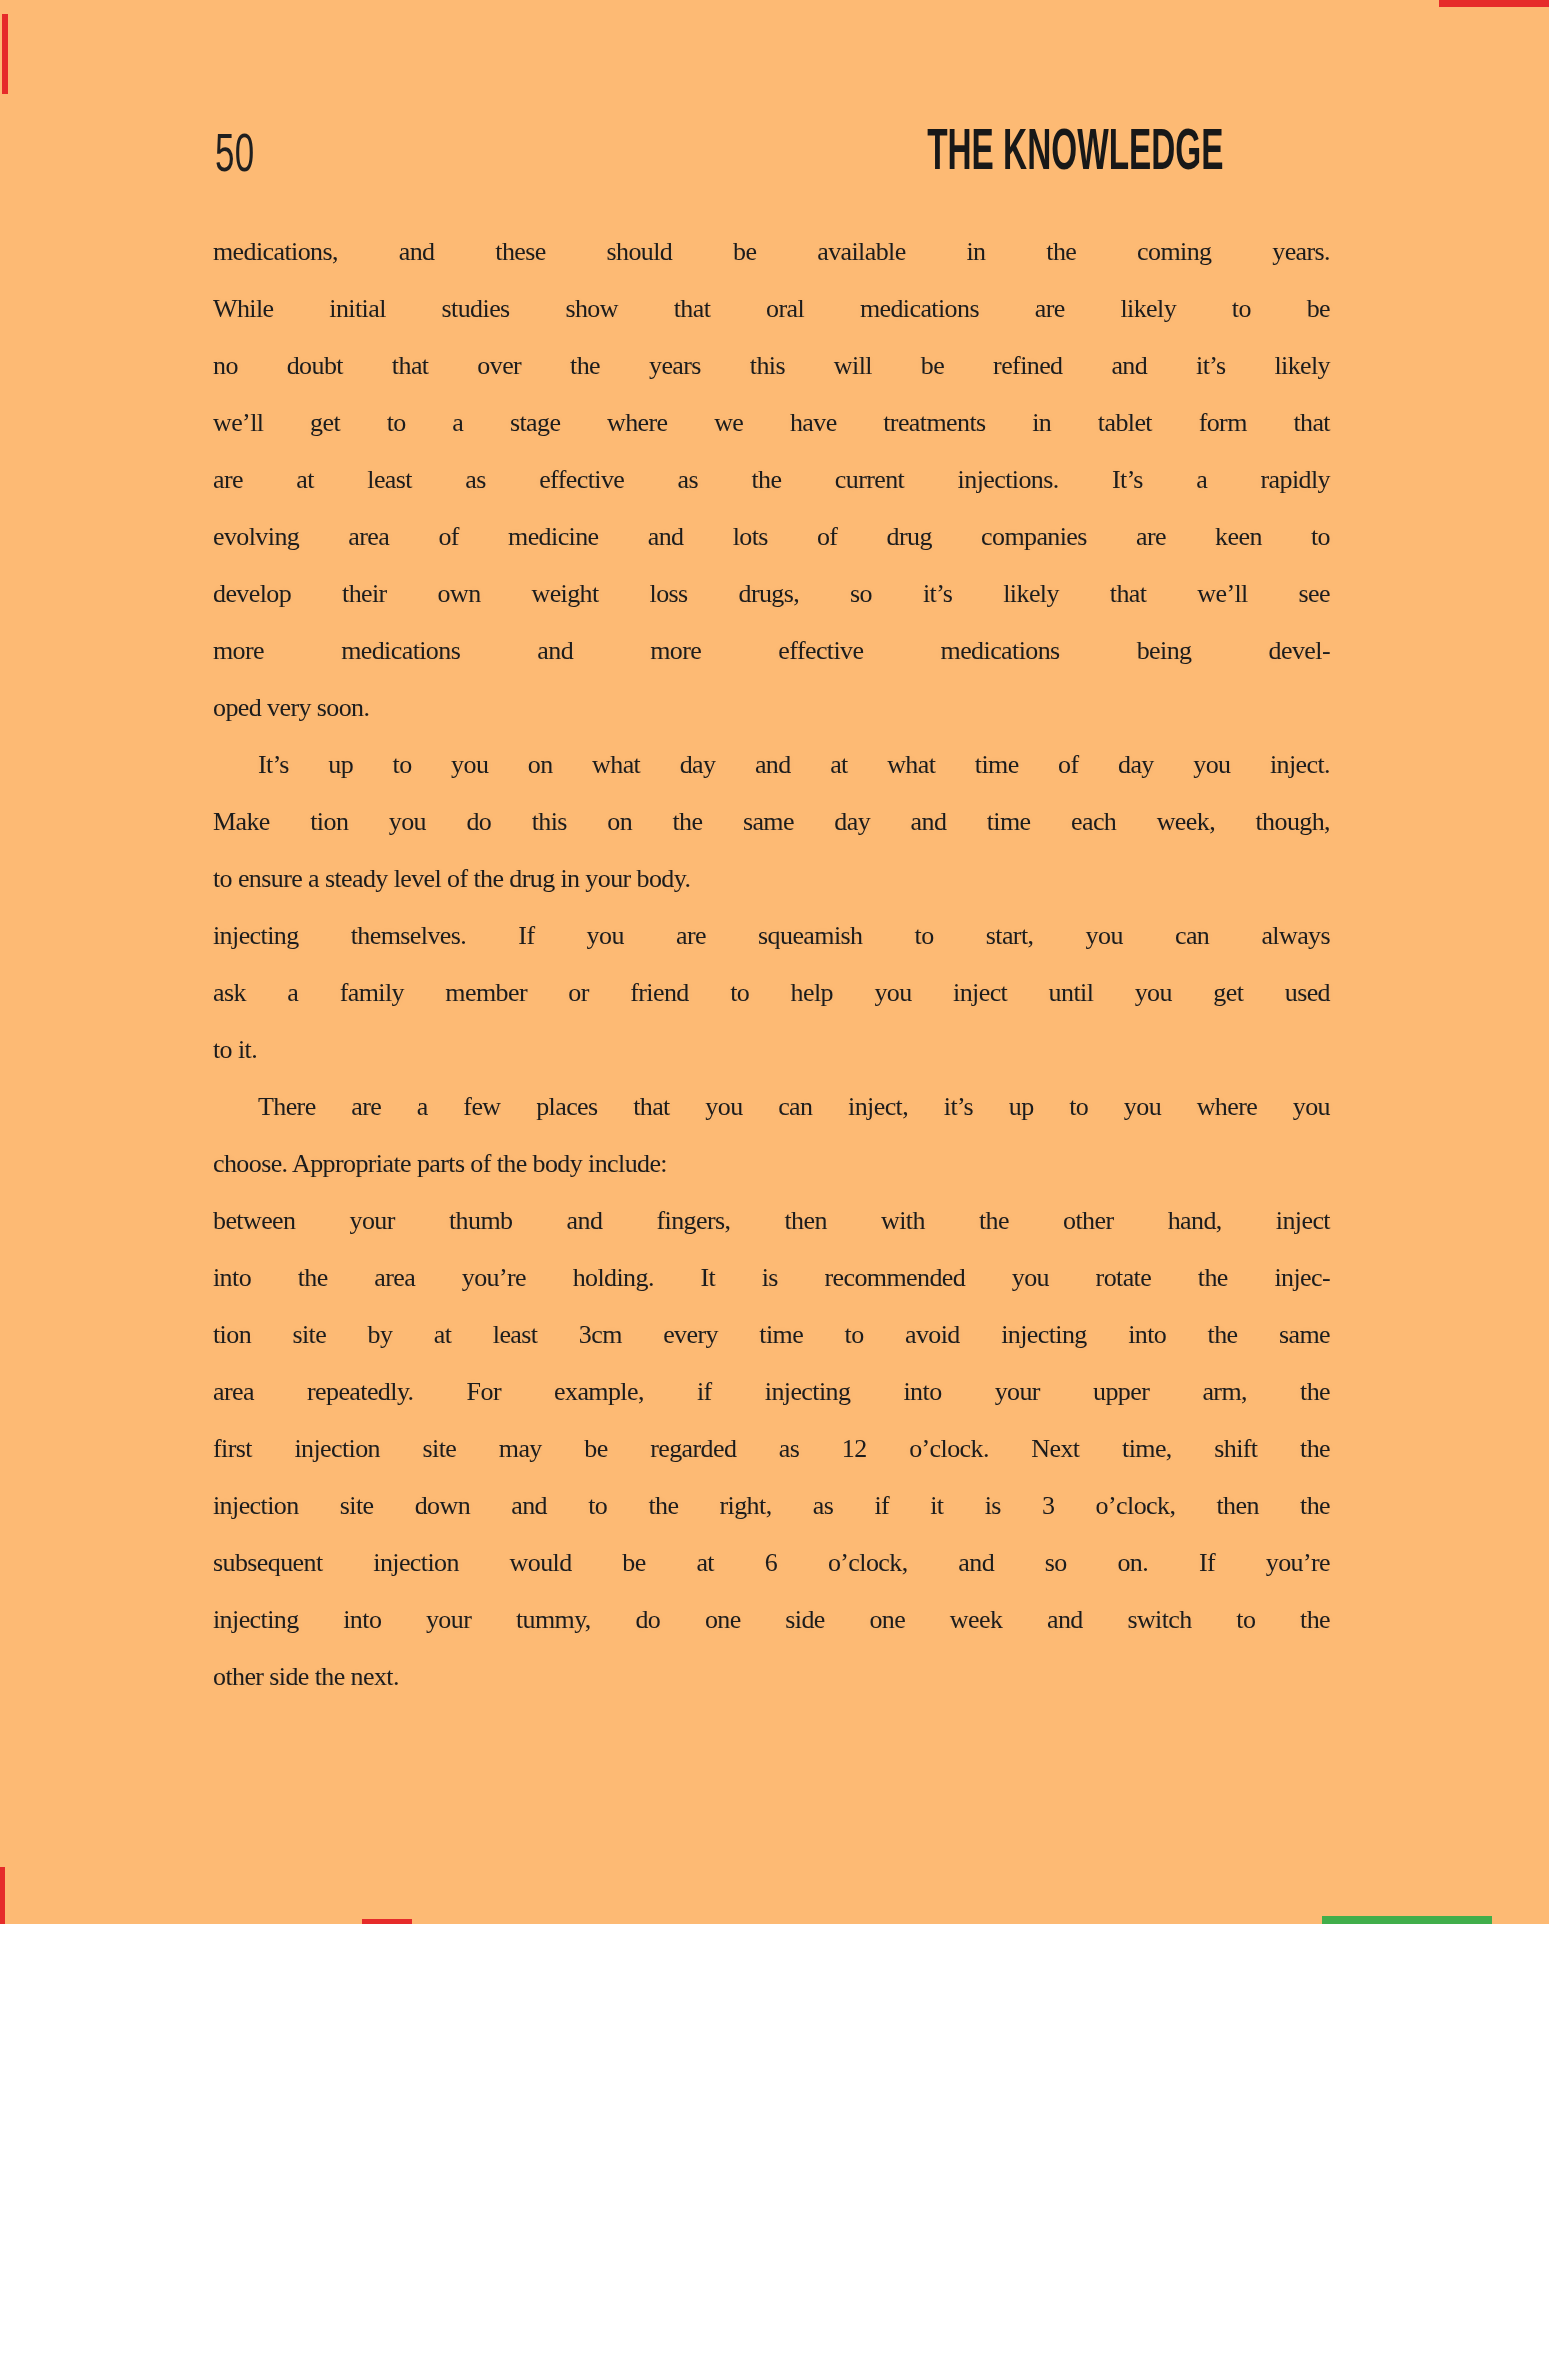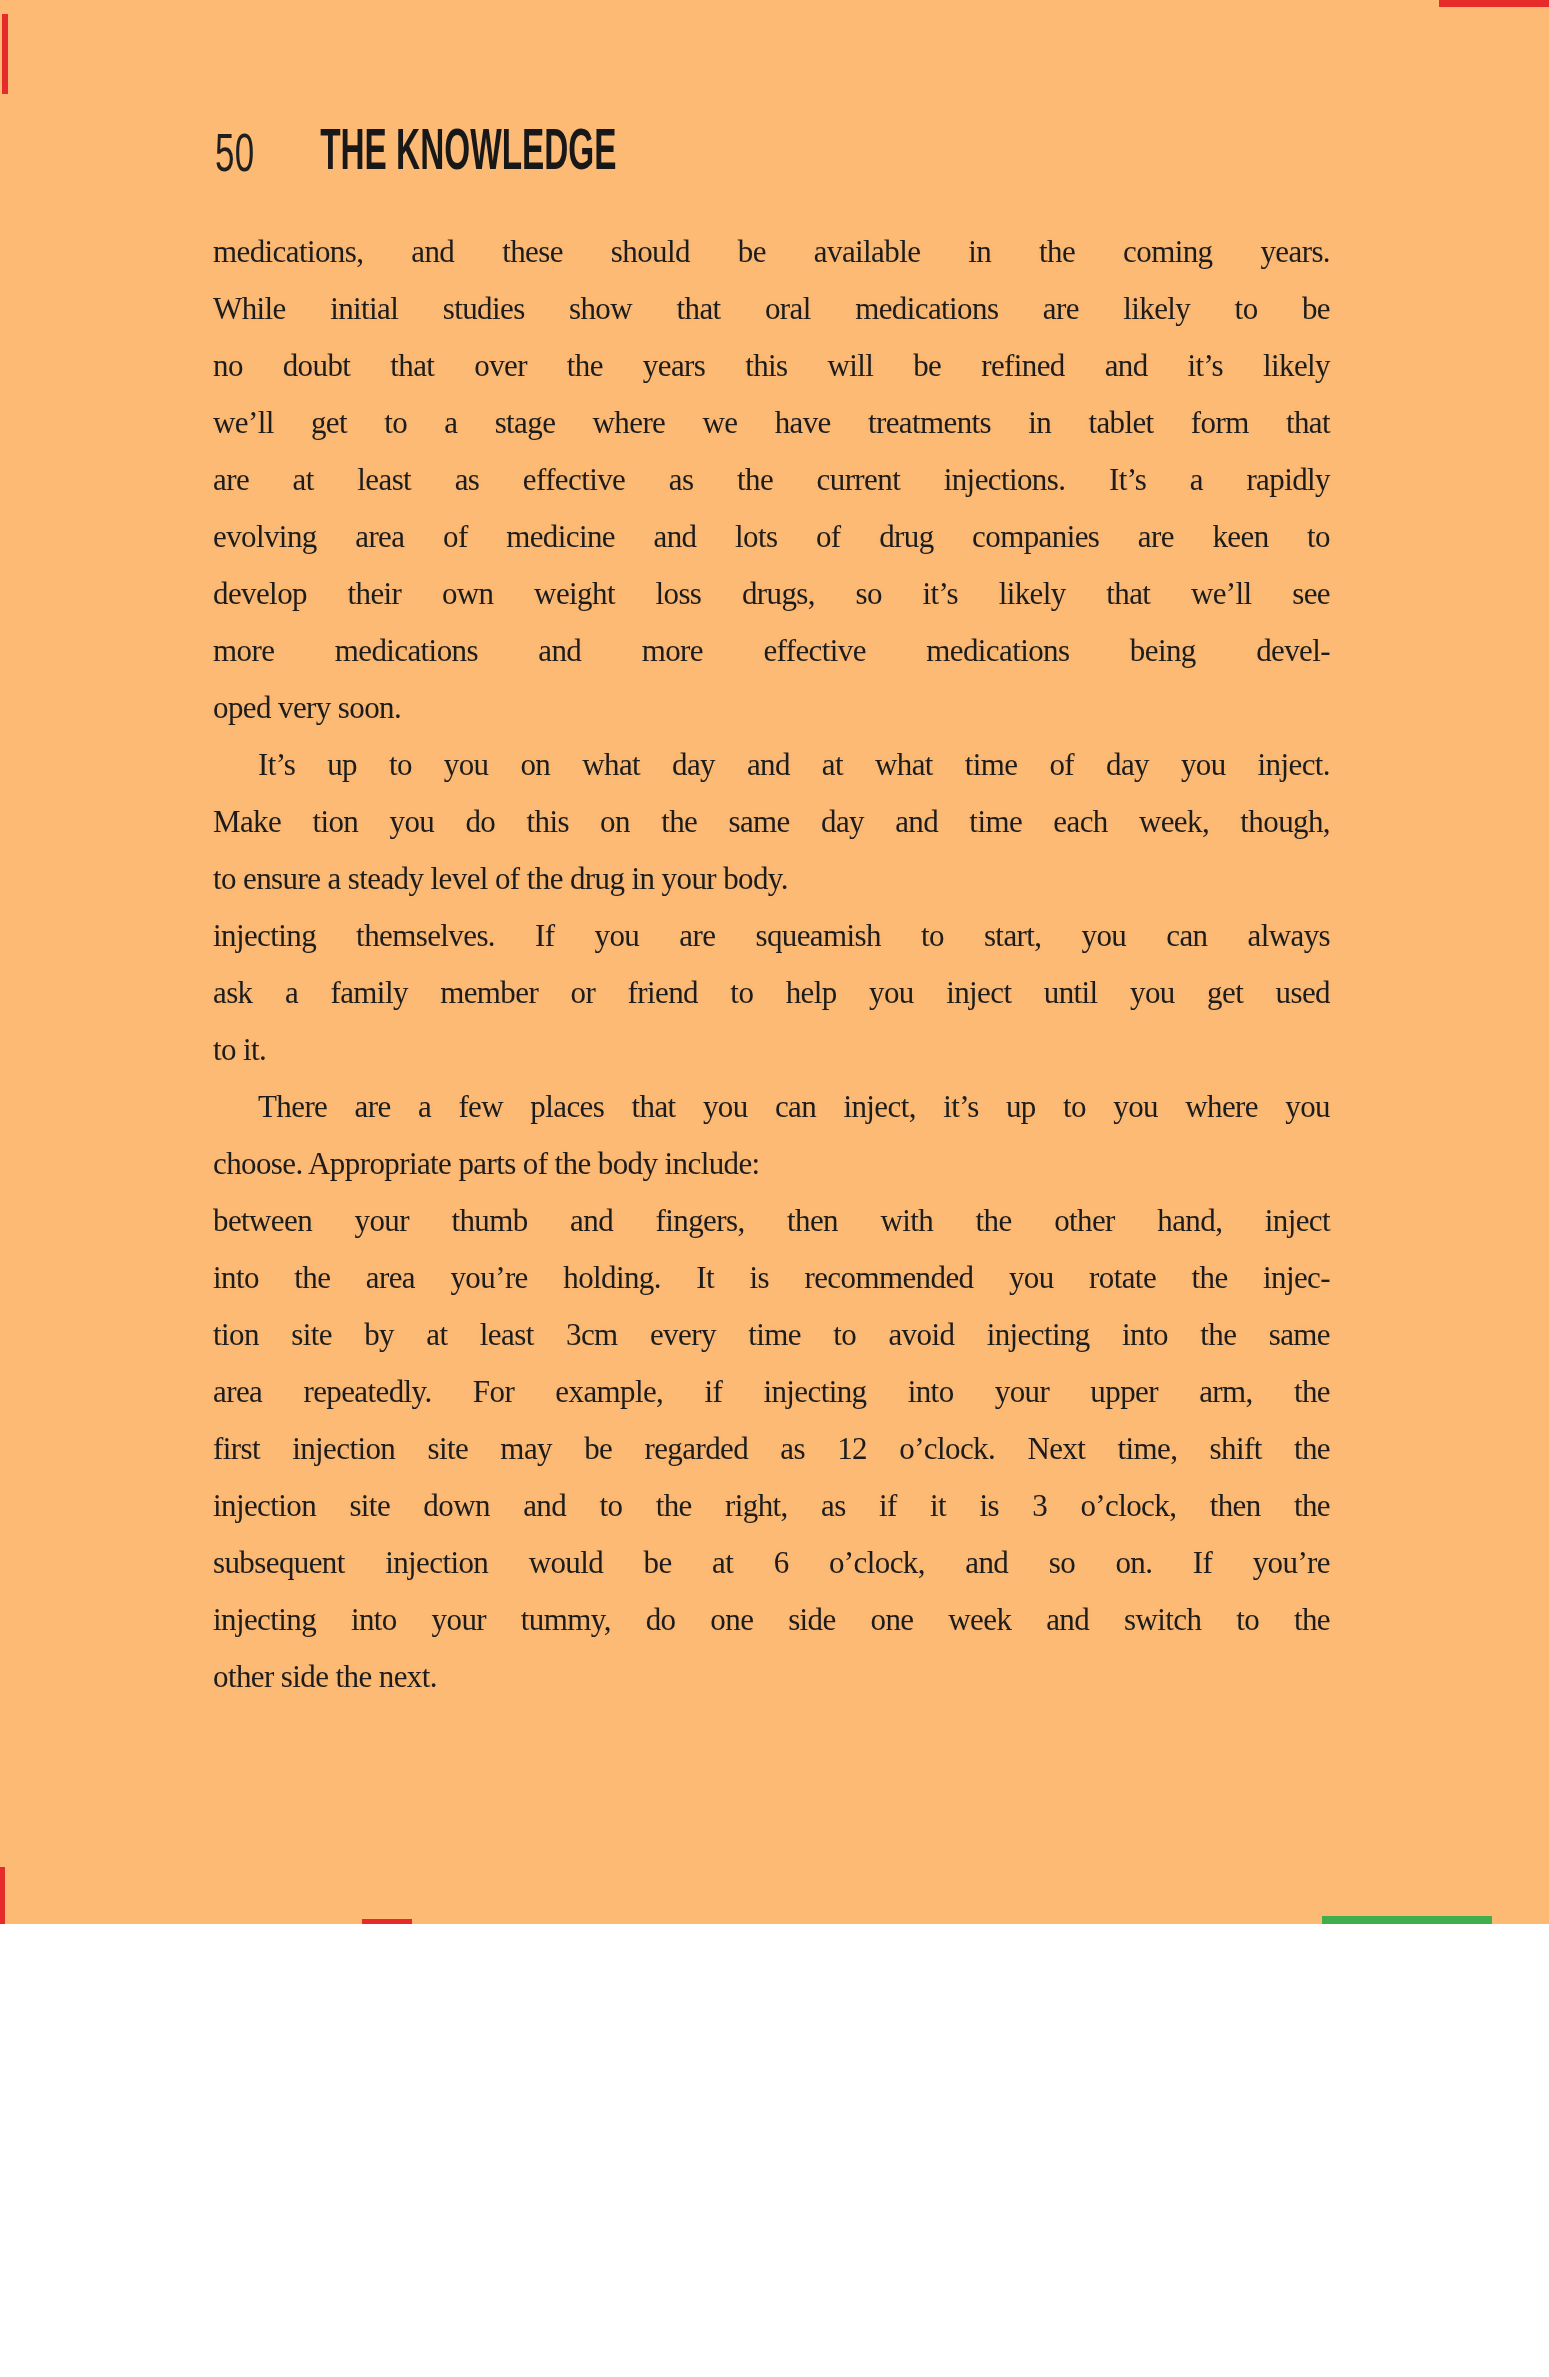--- a/index.html
+++ b/index.html
@@ -34,21 +34,21 @@
     font-weight: 400;
     font-size: 53px;
     line-height: 1;
     transform: scaleX(0.66);
     transform-origin: left top;
     letter-spacing: 0.6px;
     color: #1f1f1f;
   }
   .running-head-wrap {
     width: 100%;
-    text-align: left;
+    text-align: right;
     line-height: 1;
   }
   .running-head {
     display: inline-block;
     font-family: "Liberation Sans", sans-serif;
     font-weight: 700;
     font-size: 57px;
     line-height: 1;
     transform: scaleX(0.585);
     transform-origin: center top;
@@ -56,21 +56,21 @@
     color: #181818;
     white-space: nowrap;
   }
 
   
   .body-text {
     position: absolute;
     left: 213px;
     top: 223px;
     width: 1117px;
-    font-size: 31px;
+    font-size: 26px;
     line-height: 57px;
     letter-spacing: -0.6px;
     color: #1c1c1c;
     text-shadow: 0 0 6.5px rgba(0,0,0,0.05);
   }
   .para { margin: 0; }
   .text-line {
     text-align: justify;
     text-align-last: justify;
     white-space: normal;

